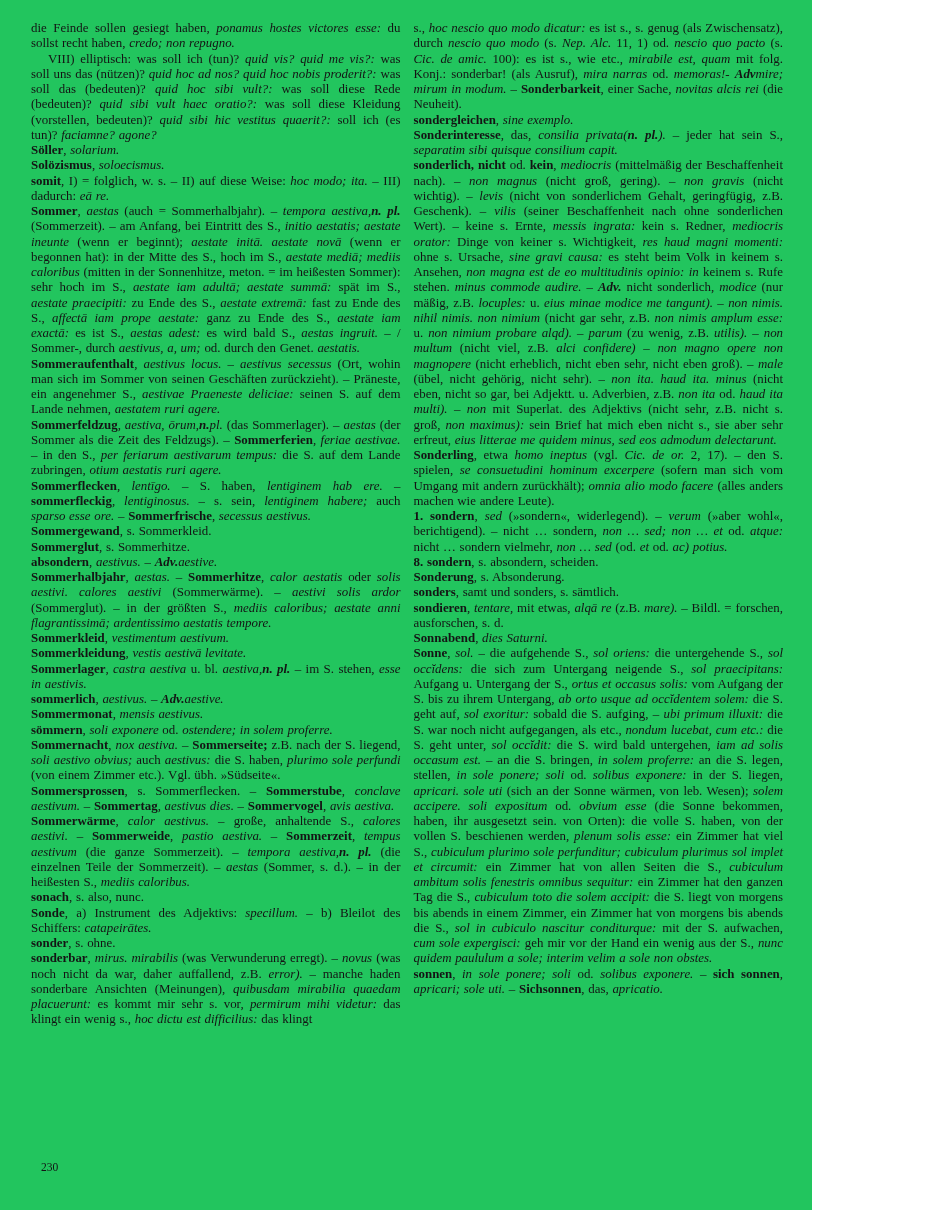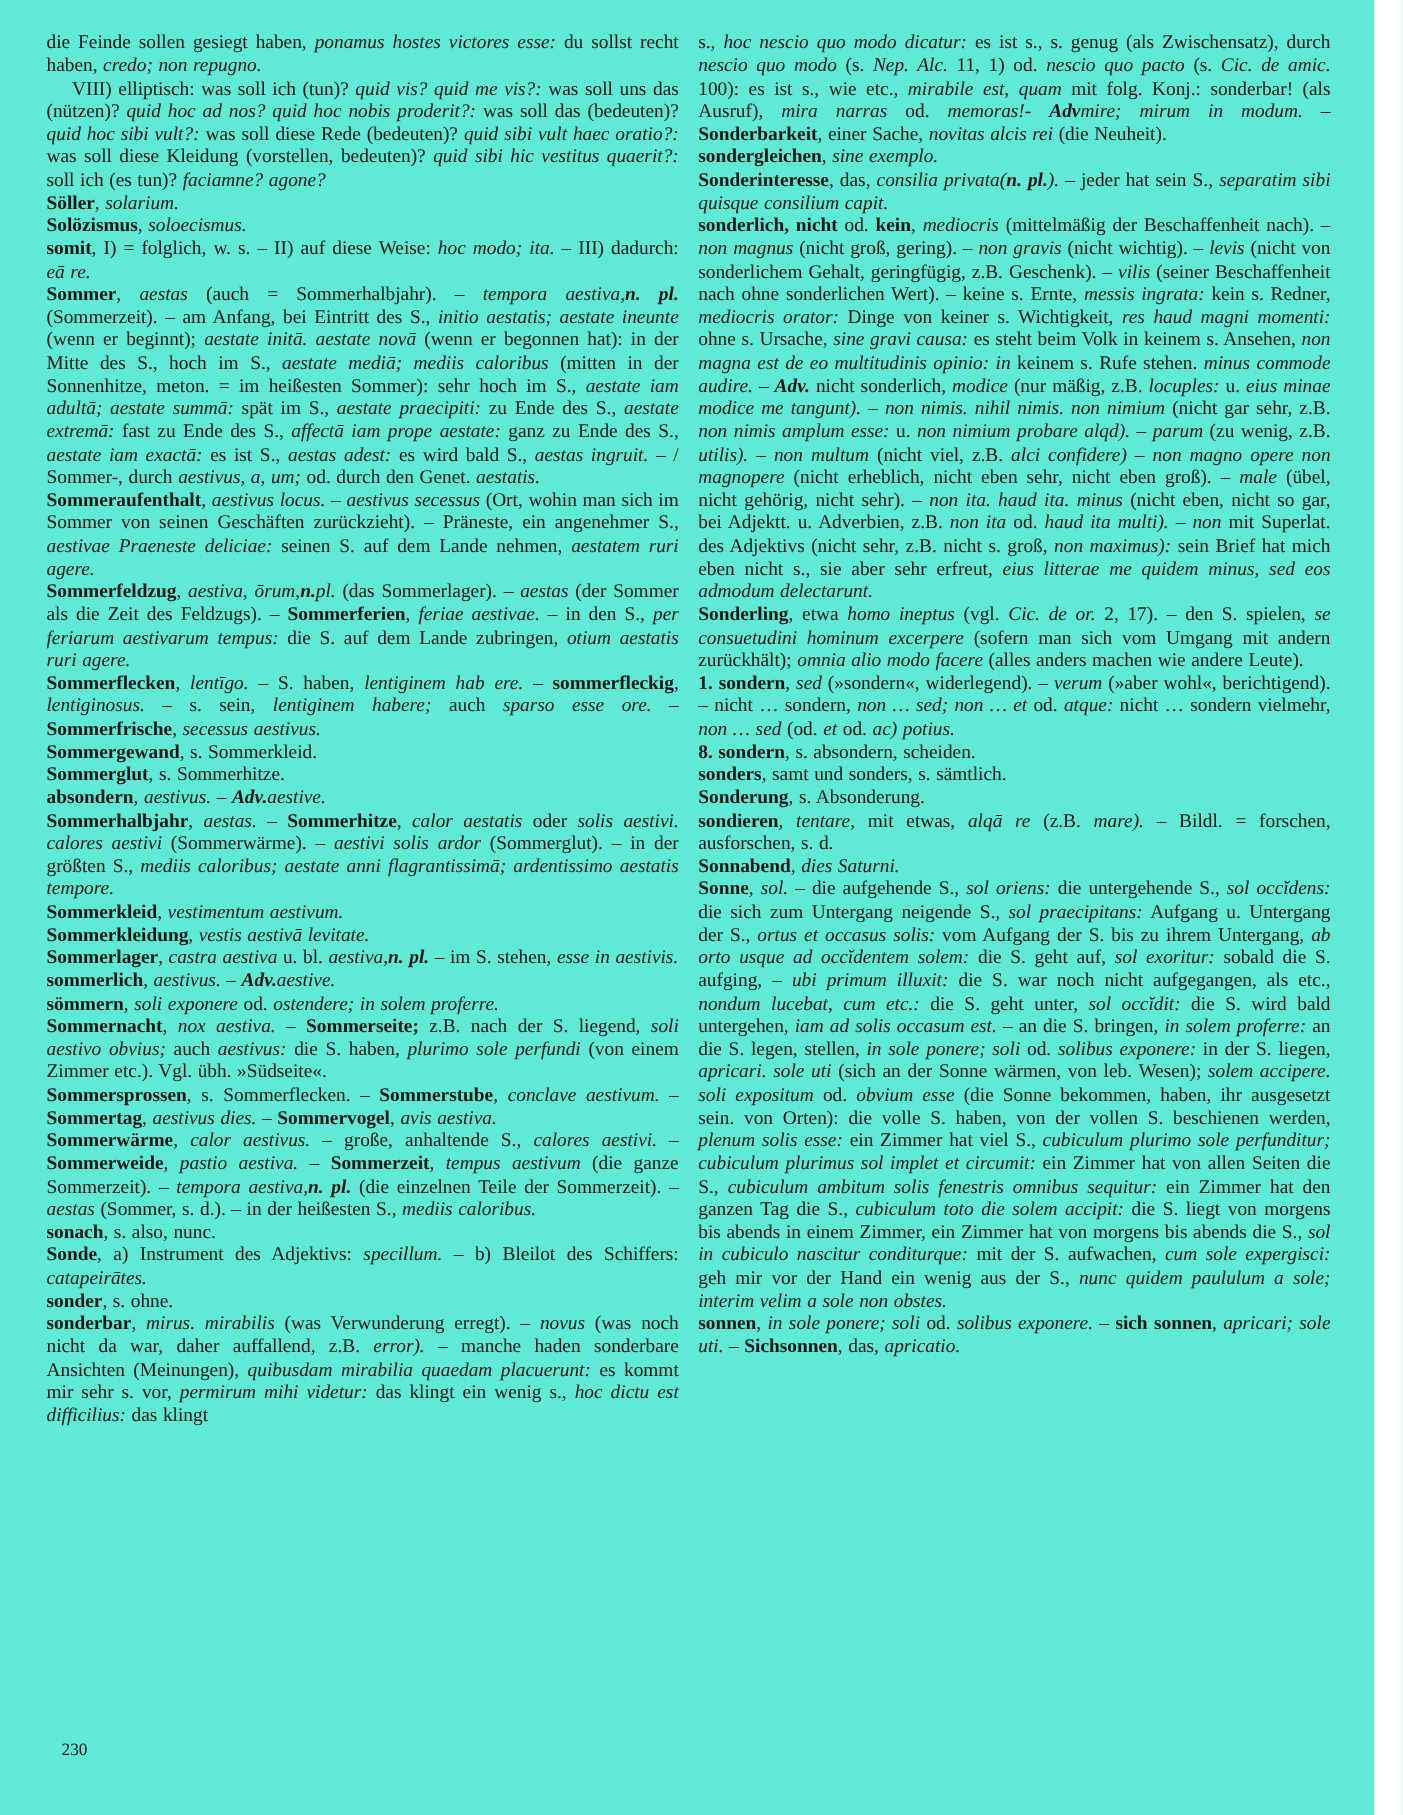--- a/index.html
+++ b/index.html
@@ -1,19 +1,19 @@
 <!DOCTYPE html>
 <html><head>
 <meta charset="utf-8">
 <style>
   html,body{margin:0;padding:0;background:#ffffff;}
   body{width:935px;height:1210px;overflow:hidden;color:#141414;
        font-family:"Liberation Serif", serif;}
-  .page{position:relative;width:916px;height:1210px;box-sizing:border-box;
-        padding:21px 29px 0 31px;background:#5eead4;}
+  .page{position:relative;width:812px;height:1210px;box-sizing:border-box;
+        padding:21px 29px 0 31px;background:#22c55e;}
   .cols{display:flex;gap:13px;align-items:flex-start;}
   .col{flex:1 1 0;font-size:12.9px;line-height:15.25px;text-align:justify;
        text-justify:inter-word;word-spacing:0.5px;}
   p.entry{margin:0;padding:0;}
   p.entry.indent{text-indent:17px;}
   .s-n{font-style:normal;font-weight:normal;}
   .s-b{font-weight:bold;}
   .s-i{font-style:italic;}
   .s-bi{font-weight:bold;font-style:italic;}
   .pagenum{position:absolute;left:41px;bottom:37px;font-size:11.5px;
@@ -35,39 +35,40 @@
         <p class="entry"><span class="s-b">Sommerfeldzug</span><span class="s-n">, </span><span class="s-i">aestiva, ōrum,</span><span class="s-bi">n.</span><span class="s-i">pl.</span><span class="s-n"> (das Sommerlager). – </span><span class="s-i">aestas</span><span class="s-n"> (der Sommer als die Zeit des Feldzugs). – </span><span class="s-b">Sommerferien</span><span class="s-n">, </span><span class="s-i">feriae aestivae.</span><span class="s-n"> – in den S., </span><span class="s-i">per feriarum aestivarum tempus:</span><span class="s-n"> die S. auf dem Lande zubringen, </span><span class="s-i">otium aestatis ruri agere.</span></p>
         <p class="entry"><span class="s-b">Sommerflecken</span><span class="s-n">, </span><span class="s-i">lentīgo.</span><span class="s-n"> – S. haben, </span><span class="s-i">lentiginem hab ere.</span><span class="s-n"> – </span><span class="s-b">sommerfleckig</span><span class="s-n">, </span><span class="s-i">lentiginosus.</span><span class="s-n"> – s. sein, </span><span class="s-i">lentiginem habere;</span><span class="s-n"> auch </span><span class="s-i">sparso esse ore.</span><span class="s-n"> – </span><span class="s-b">Sommerfrische</span><span class="s-n">, </span><span class="s-i">secessus aestivus.</span></p>
         <p class="entry"><span class="s-b">Sommergewand</span><span class="s-n">, s. Sommerkleid.</span></p>
         <p class="entry"><span class="s-b">Sommerglut</span><span class="s-n">, s. Sommerhitze.</span></p>
         <p class="entry"><span class="s-b">absondern</span><span class="s-n">, </span><span class="s-i">aestivus.</span><span class="s-n"> – </span><span class="s-bi">Adv.</span><span class="s-i">aestive.</span></p>
         <p class="entry"><span class="s-b">Sommerhalbjahr</span><span class="s-n">, </span><span class="s-i">aestas.</span><span class="s-n"> – </span><span class="s-b">Sommerhitze</span><span class="s-n">, </span><span class="s-i">calor aestatis</span><span class="s-n"> oder </span><span class="s-i">solis aestivi. calores aestivi</span><span class="s-n"> (Sommerwärme). – </span><span class="s-i">aestivi solis ardor</span><span class="s-n"> (Sommerglut). – in der größten S., </span><span class="s-i">mediis caloribus; aestate anni flagrantissimā; ardentissimo aestatis tempore.</span></p>
         <p class="entry"><span class="s-b">Sommerkleid</span><span class="s-n">, </span><span class="s-i">vestimentum aestivum.</span></p>
         <p class="entry"><span class="s-b">Sommerkleidung</span><span class="s-n">, </span><span class="s-i">vestis aestivā levitate.</span></p>
         <p class="entry"><span class="s-b">Sommerlager</span><span class="s-n">, </span><span class="s-i">castra aestiva</span><span class="s-n"> u. bl. </span><span class="s-i">aestiva,</span><span class="s-bi">n. pl.</span><span class="s-n"> – im S. stehen, </span><span class="s-i">esse in aestivis.</span></p>
         <p class="entry"><span class="s-b">sommerlich</span><span class="s-n">, </span><span class="s-i">aestivus.</span><span class="s-n"> – </span><span class="s-bi">Adv.</span><span class="s-i">aestive.</span></p>
+        <p class="entry"><span class="s-b">Sommermonat</span><span class="s-n">, </span><span class="s-i">mensis aestivus.</span></p>
         <p class="entry"><span class="s-b">sömmern</span><span class="s-n">, </span><span class="s-i">soli exponere</span><span class="s-n"> od. </span><span class="s-i">ostendere; in solem proferre.</span></p>
         <p class="entry"><span class="s-b">Sommernacht</span><span class="s-n">, </span><span class="s-i">nox aestiva.</span><span class="s-n"> – </span><span class="s-b">Sommerseite;</span><span class="s-n"> z.B. nach der S. liegend, </span><span class="s-i">soli aestivo obvius;</span><span class="s-n"> auch </span><span class="s-i">aestivus:</span><span class="s-n"> die S. haben, </span><span class="s-i">plurimo sole perfundi</span><span class="s-n"> (von einem Zimmer etc.). Vgl. übh. »Südseite«.</span></p>
         <p class="entry"><span class="s-b">Sommersprossen</span><span class="s-n">, s. Sommerflecken. – </span><span class="s-b">Sommerstube</span><span class="s-n">, </span><span class="s-i">conclave aestivum.</span><span class="s-n"> – </span><span class="s-b">Sommertag</span><span class="s-n">, </span><span class="s-i">aestivus dies.</span><span class="s-n"> – </span><span class="s-b">Sommervogel</span><span class="s-n">, </span><span class="s-i">avis aestiva.</span></p>
         <p class="entry"><span class="s-b">Sommerwärme</span><span class="s-n">, </span><span class="s-i">calor aestivus.</span><span class="s-n"> – große, anhaltende S., </span><span class="s-i">calores aestivi.</span><span class="s-n"> – </span><span class="s-b">Sommerweide</span><span class="s-n">, </span><span class="s-i">pastio aestiva.</span><span class="s-n"> – </span><span class="s-b">Sommerzeit</span><span class="s-n">, </span><span class="s-i">tempus aestivum</span><span class="s-n"> (die ganze Sommerzeit). – </span><span class="s-i">tempora aestiva,</span><span class="s-bi">n. pl.</span><span class="s-n"> (die einzelnen Teile der Sommerzeit). – </span><span class="s-i">aestas</span><span class="s-n"> (Sommer, s. d.). – in der heißesten S., </span><span class="s-i">mediis caloribus.</span></p>
         <p class="entry"><span class="s-b">sonach</span><span class="s-n">, s. also, nunc.</span></p>
         <p class="entry"><span class="s-b">Sonde</span><span class="s-n">, a) Instrument des Adjektivs: </span><span class="s-i">specillum.</span><span class="s-n"> – b) Bleilot des Schiffers: </span><span class="s-i">catapeirātes.</span></p>
         <p class="entry"><span class="s-b">sonder</span><span class="s-n">, s. ohne.</span></p>
         <p class="entry"><span class="s-b">sonderbar</span><span class="s-n">, </span><span class="s-i">mirus. mirabilis</span><span class="s-n"> (was Verwunderung erregt). – </span><span class="s-i">novus</span><span class="s-n"> (was noch nicht da war, daher auffallend, z.B. </span><span class="s-i">error).</span><span class="s-n"> – manche haden sonderbare Ansichten (Meinungen), </span><span class="s-i">quibusdam mirabilia quaedam placuerunt:</span><span class="s-n"> es kommt mir sehr s. vor, </span><span class="s-i">permirum mihi videtur:</span><span class="s-n"> das klingt ein wenig s., </span><span class="s-i">hoc dictu est difficilius:</span><span class="s-n"> das klingt</span></p>
       </div>
     <div class="col">
         <p class="entry"><span class="s-n">s., </span><span class="s-i">hoc nescio quo modo dicatur:</span><span class="s-n"> es ist s., s. genug (als Zwischensatz), durch </span><span class="s-i">nescio quo modo</span><span class="s-n"> (s. </span><span class="s-i">Nep. Alc.</span><span class="s-n"> 11, 1) od. </span><span class="s-i">nescio quo pacto</span><span class="s-n"> (s. </span><span class="s-i">Cic. de amic.</span><span class="s-n"> 100): es ist s., wie etc., </span><span class="s-i">mirabile est, quam</span><span class="s-n"> mit folg. Konj.: sonderbar! (als Ausruf), </span><span class="s-i">mira narras</span><span class="s-n"> od. </span><span class="s-i">memoras!-</span><span class="s-n"> </span><span class="s-bi">Adv</span><span class="s-i">mire; mirum in modum.</span><span class="s-n"> – </span><span class="s-b">Sonderbarkeit</span><span class="s-n">, einer Sache, </span><span class="s-i">novitas alcis rei</span><span class="s-n"> (die Neuheit).</span></p>
         <p class="entry"><span class="s-b">sondergleichen</span><span class="s-n">, </span><span class="s-i">sine exemplo.</span></p>
         <p class="entry"><span class="s-b">Sonderinteresse</span><span class="s-n">, das, </span><span class="s-i">consilia privata(</span><span class="s-bi">n. pl.</span><span class="s-i">).</span><span class="s-n"> – jeder hat sein S., </span><span class="s-i">separatim sibi quisque consilium capit.</span></p>
         <p class="entry"><span class="s-b">sonderlich, nicht</span><span class="s-n"> od. </span><span class="s-b">kein</span><span class="s-n">, </span><span class="s-i">mediocris</span><span class="s-n"> (mittelmäßig der Beschaffenheit nach). – </span><span class="s-i">non magnus</span><span class="s-n"> (nicht groß, gering). – </span><span class="s-i">non gravis</span><span class="s-n"> (nicht wichtig). – </span><span class="s-i">levis</span><span class="s-n"> (nicht von sonderlichem Gehalt, geringfügig, z.B. Geschenk). – </span><span class="s-i">vilis</span><span class="s-n"> (seiner Beschaffenheit nach ohne sonderlichen Wert). – keine s. Ernte, </span><span class="s-i">messis ingrata:</span><span class="s-n"> kein s. Redner, </span><span class="s-i">mediocris orator:</span><span class="s-n"> Dinge von keiner s. Wichtigkeit, </span><span class="s-i">res haud magni momenti:</span><span class="s-n"> ohne s. Ursache, </span><span class="s-i">sine gravi causa:</span><span class="s-n"> es steht beim Volk in keinem s. Ansehen, </span><span class="s-i">non magna est de eo multitudinis opinio: in</span><span class="s-n"> keinem s. Rufe stehen. </span><span class="s-i">minus commode audire.</span><span class="s-n"> – </span><span class="s-bi">Adv.</span><span class="s-n"> nicht sonderlich, </span><span class="s-i">modice</span><span class="s-n"> (nur mäßig, z.B. </span><span class="s-i">locuples:</span><span class="s-n"> u. </span><span class="s-i">eius minae modice me tangunt).</span><span class="s-n"> – </span><span class="s-i">non nimis. nihil nimis. non nimium</span><span class="s-n"> (nicht gar sehr, z.B. </span><span class="s-i">non nimis amplum esse:</span><span class="s-n"> u. </span><span class="s-i">non nimium probare alqd).</span><span class="s-n"> – </span><span class="s-i">parum</span><span class="s-n"> (zu wenig, z.B. </span><span class="s-i">utilis).</span><span class="s-n"> – </span><span class="s-i">non multum</span><span class="s-n"> (nicht viel, z.B. </span><span class="s-i">alci confidere)</span><span class="s-n"> – </span><span class="s-i">non magno opere non magnopere</span><span class="s-n"> (nicht erheblich, nicht eben sehr, nicht eben groß). – </span><span class="s-i">male</span><span class="s-n"> (übel, nicht gehörig, nicht sehr). – </span><span class="s-i">non ita. haud ita. minus</span><span class="s-n"> (nicht eben, nicht so gar, bei Adjektt. u. Adverbien, z.B. </span><span class="s-i">non ita</span><span class="s-n"> od. </span><span class="s-i">haud ita multi).</span><span class="s-n"> – </span><span class="s-i">non</span><span class="s-n"> mit Superlat. des Adjektivs (nicht sehr, z.B. nicht s. groß, </span><span class="s-i">non maximus):</span><span class="s-n"> sein Brief hat mich eben nicht s., sie aber sehr erfreut, </span><span class="s-i">eius litterae me quidem minus, sed eos admodum delectarunt.</span></p>
         <p class="entry"><span class="s-b">Sonderling</span><span class="s-n">, etwa </span><span class="s-i">homo ineptus</span><span class="s-n"> (vgl. </span><span class="s-i">Cic. de or.</span><span class="s-n"> 2, 17). – den S. spielen, </span><span class="s-i">se consuetudini hominum excerpere</span><span class="s-n"> (sofern man sich vom Umgang mit andern zurückhält); </span><span class="s-i">omnia alio modo facere</span><span class="s-n"> (alles anders machen wie andere Leute).</span></p>
         <p class="entry"><span class="s-b">1. sondern</span><span class="s-n">, </span><span class="s-i">sed</span><span class="s-n"> (»sondern«, widerlegend). – </span><span class="s-i">verum</span><span class="s-n"> (»aber wohl«, berichtigend). – nicht … sondern, </span><span class="s-i">non … sed; non … et</span><span class="s-n"> od. </span><span class="s-i">atque:</span><span class="s-n"> nicht … sondern vielmehr, </span><span class="s-i">non … sed</span><span class="s-n"> (od. </span><span class="s-i">et</span><span class="s-n"> od. </span><span class="s-i">ac) potius.</span></p>
         <p class="entry"><span class="s-b">8. sondern</span><span class="s-n">, s. absondern, scheiden.</span></p>
+        <p class="entry"><span class="s-b">Sonderung</span><span class="s-n">, s. Absonderung.</span></p>
         <p class="entry"><span class="s-b">sonders</span><span class="s-n">, samt und sonders, s. sämtlich.</span></p>
-        <p class="entry"><span class="s-b">Sonderung</span><span class="s-n">, s. Absonderung.</span></p>
         <p class="entry"><span class="s-b">sondieren</span><span class="s-n">, </span><span class="s-i">tentare,</span><span class="s-n"> mit etwas, </span><span class="s-i">alqā re</span><span class="s-n"> (z.B. </span><span class="s-i">mare).</span><span class="s-n"> – Bildl. = forschen, ausforschen, s. d.</span></p>
         <p class="entry"><span class="s-b">Sonnabend</span><span class="s-n">, </span><span class="s-i">dies Saturni.</span></p>
         <p class="entry"><span class="s-b">Sonne</span><span class="s-n">, </span><span class="s-i">sol.</span><span class="s-n"> – die aufgehende S., </span><span class="s-i">sol oriens:</span><span class="s-n"> die untergehende S., </span><span class="s-i">sol occĭdens:</span><span class="s-n"> die sich zum Untergang neigende S., </span><span class="s-i">sol praecipitans:</span><span class="s-n"> Aufgang u. Untergang der S., </span><span class="s-i">ortus et occasus solis:</span><span class="s-n"> vom Aufgang der S. bis zu ihrem Untergang, </span><span class="s-i">ab orto usque ad occĭdentem solem:</span><span class="s-n"> die S. geht auf, </span><span class="s-i">sol exoritur:</span><span class="s-n"> sobald die S. aufging, – </span><span class="s-i">ubi primum illuxit:</span><span class="s-n"> die S. war noch nicht aufgegangen, als etc., </span><span class="s-i">nondum lucebat, cum etc.:</span><span class="s-n"> die S. geht unter, </span><span class="s-i">sol occĭdit:</span><span class="s-n"> die S. wird bald untergehen, </span><span class="s-i">iam ad solis occasum est.</span><span class="s-n"> – an die S. bringen, </span><span class="s-i">in solem proferre:</span><span class="s-n"> an die S. legen, stellen, </span><span class="s-i">in sole ponere; soli</span><span class="s-n"> od. </span><span class="s-i">solibus exponere:</span><span class="s-n"> in der S. liegen, </span><span class="s-i">apricari. sole uti</span><span class="s-n"> (sich an der Sonne wärmen, von leb. Wesen); </span><span class="s-i">solem accipere. soli expositum</span><span class="s-n"> od. </span><span class="s-i">obvium esse</span><span class="s-n"> (die Sonne bekommen, haben, ihr ausgesetzt sein. von Orten): die volle S. haben, von der vollen S. beschienen werden, </span><span class="s-i">plenum solis esse:</span><span class="s-n"> ein Zimmer hat viel S., </span><span class="s-i">cubiculum plurimo sole perfunditur; cubiculum plurimus sol implet et circumit:</span><span class="s-n"> ein Zimmer hat von allen Seiten die S., </span><span class="s-i">cubiculum ambitum solis fenestris omnibus sequitur:</span><span class="s-n"> ein Zimmer hat den ganzen Tag die S., </span><span class="s-i">cubiculum toto die solem accipit:</span><span class="s-n"> die S. liegt von morgens bis abends in einem Zimmer, ein Zimmer hat von morgens bis abends die S., </span><span class="s-i">sol in cubiculo nascitur conditurque:</span><span class="s-n"> mit der S. aufwachen, </span><span class="s-i">cum sole expergisci:</span><span class="s-n"> geh mir vor der Hand ein wenig aus der S., </span><span class="s-i">nunc quidem paululum a sole; interim velim a sole non obstes.</span></p>
         <p class="entry"><span class="s-b">sonnen</span><span class="s-n">, </span><span class="s-i">in sole ponere; soli</span><span class="s-n"> od. </span><span class="s-i">solibus exponere.</span><span class="s-n"> – </span><span class="s-b">sich sonnen</span><span class="s-n">, </span><span class="s-i">apricari; sole uti.</span><span class="s-n"> – </span><span class="s-b">Sichsonnen</span><span class="s-n">, das, </span><span class="s-i">apricatio.</span></p>
       </div>
   </div>
   <div class="pagenum">230</div>
 </div>
 
 </body></html>

